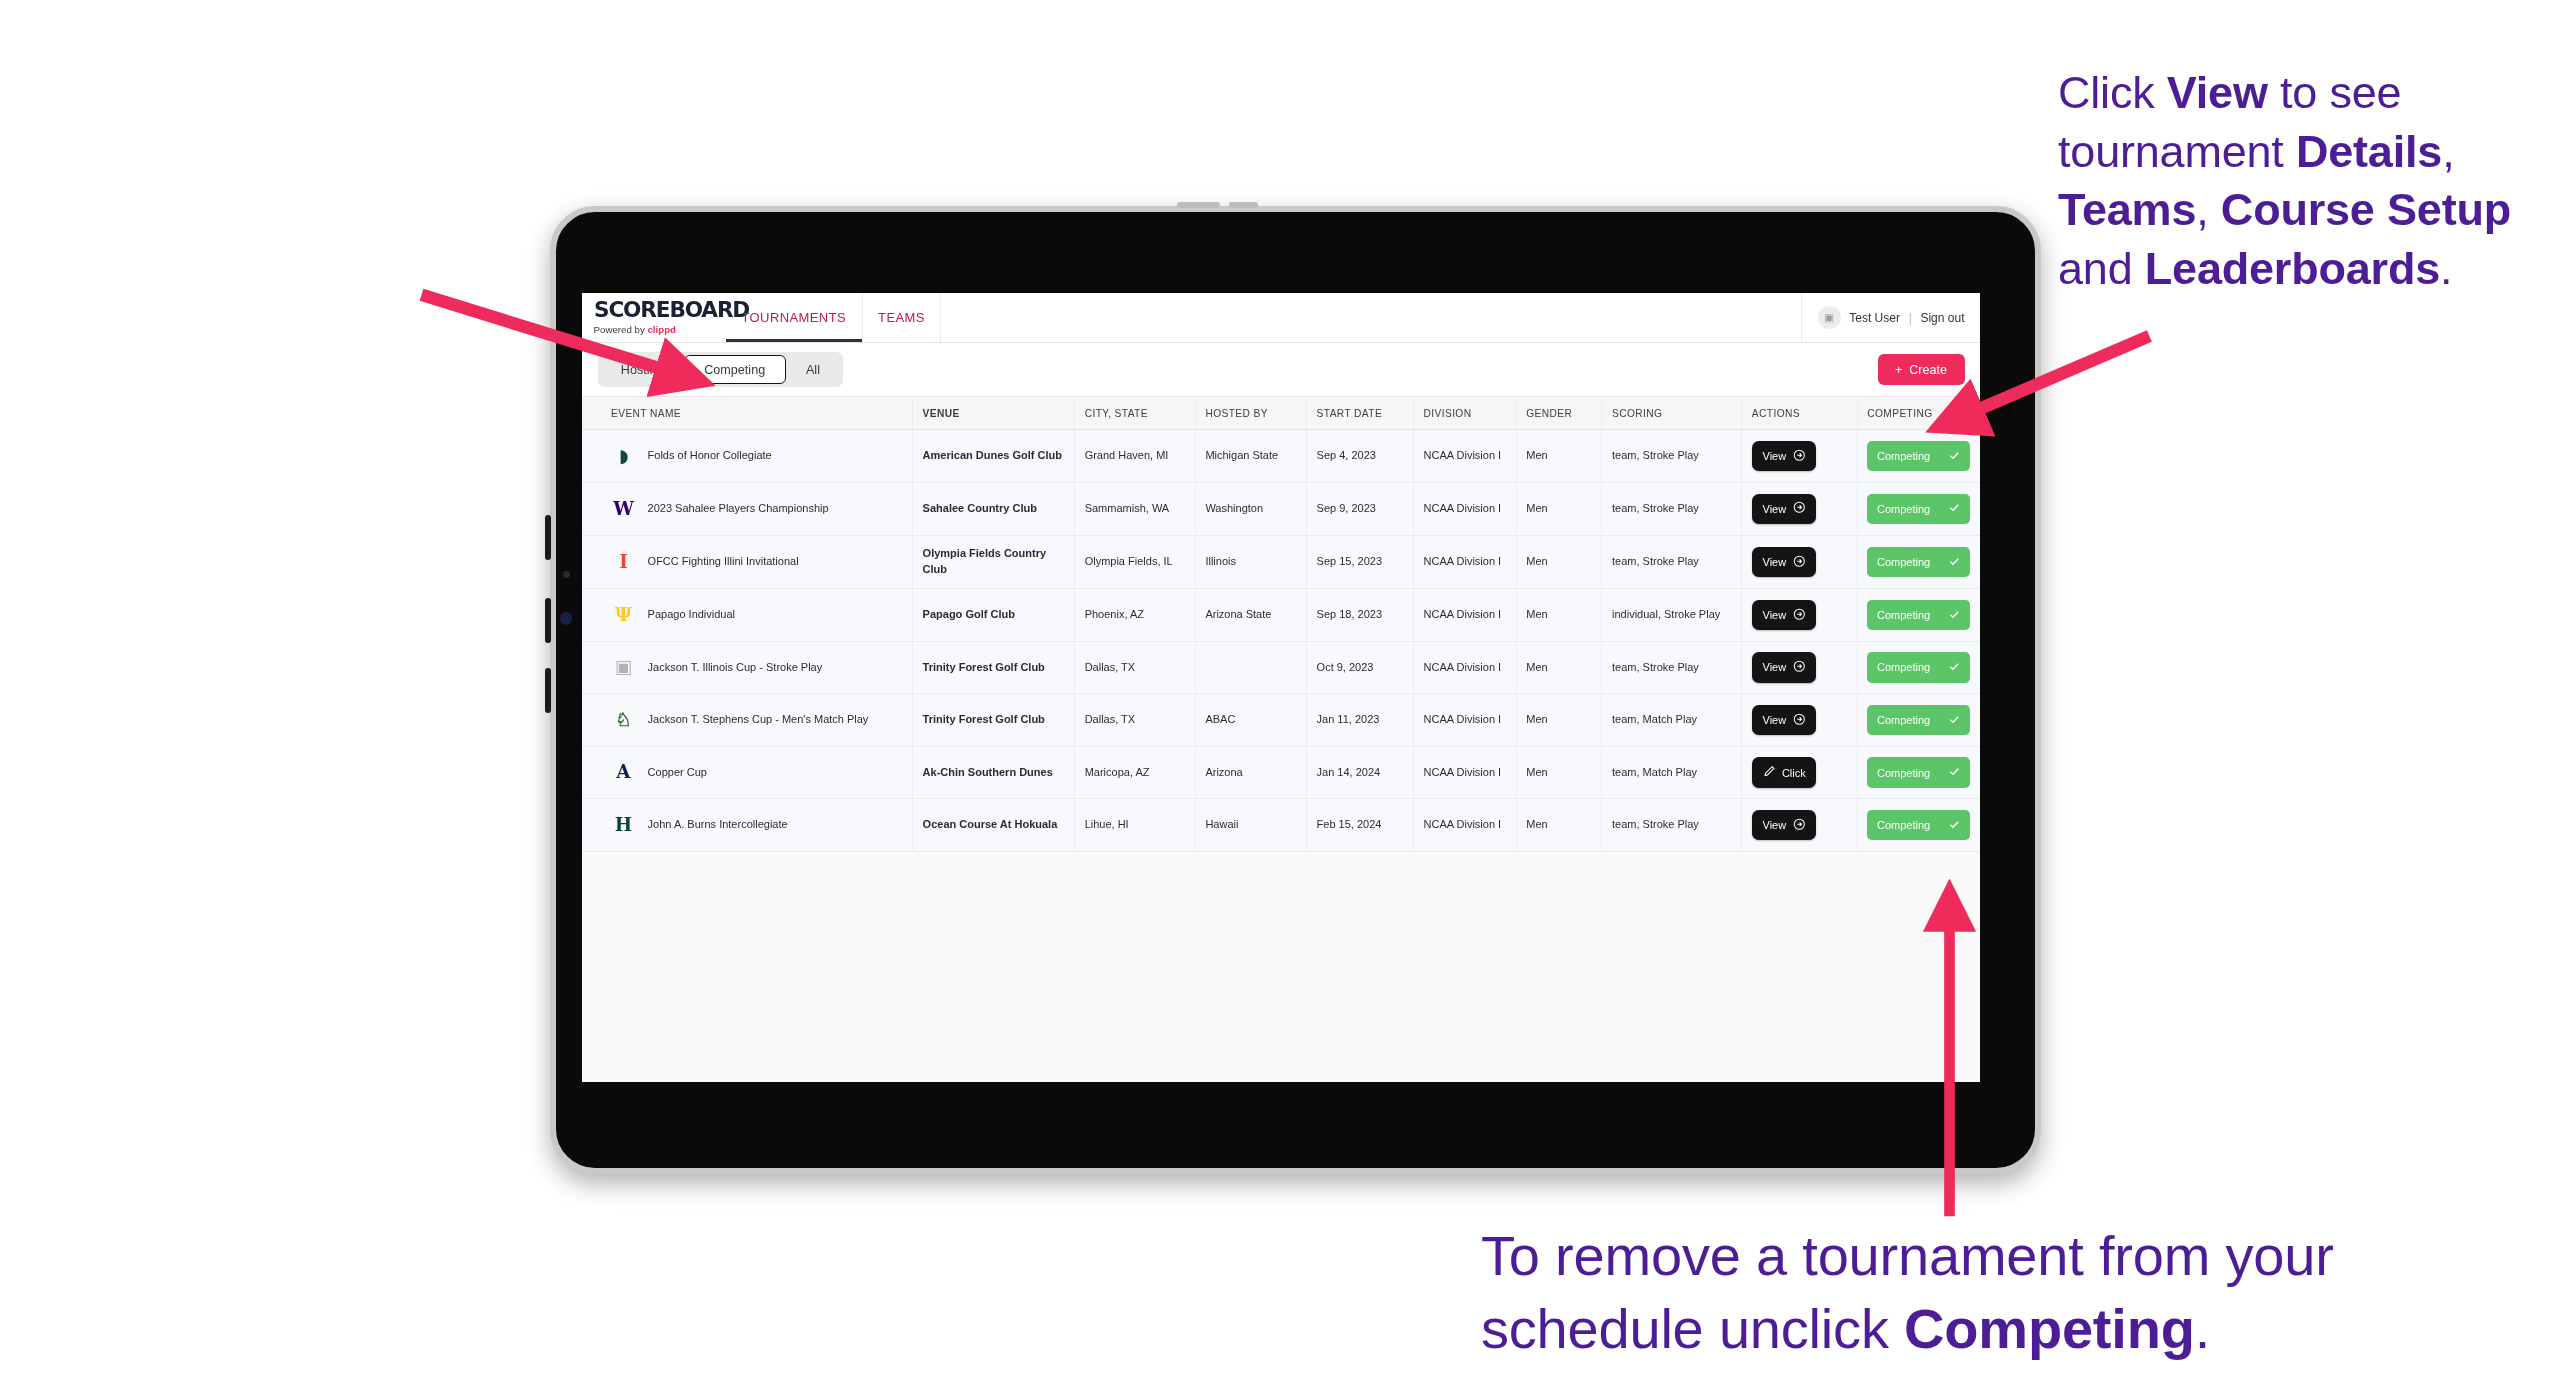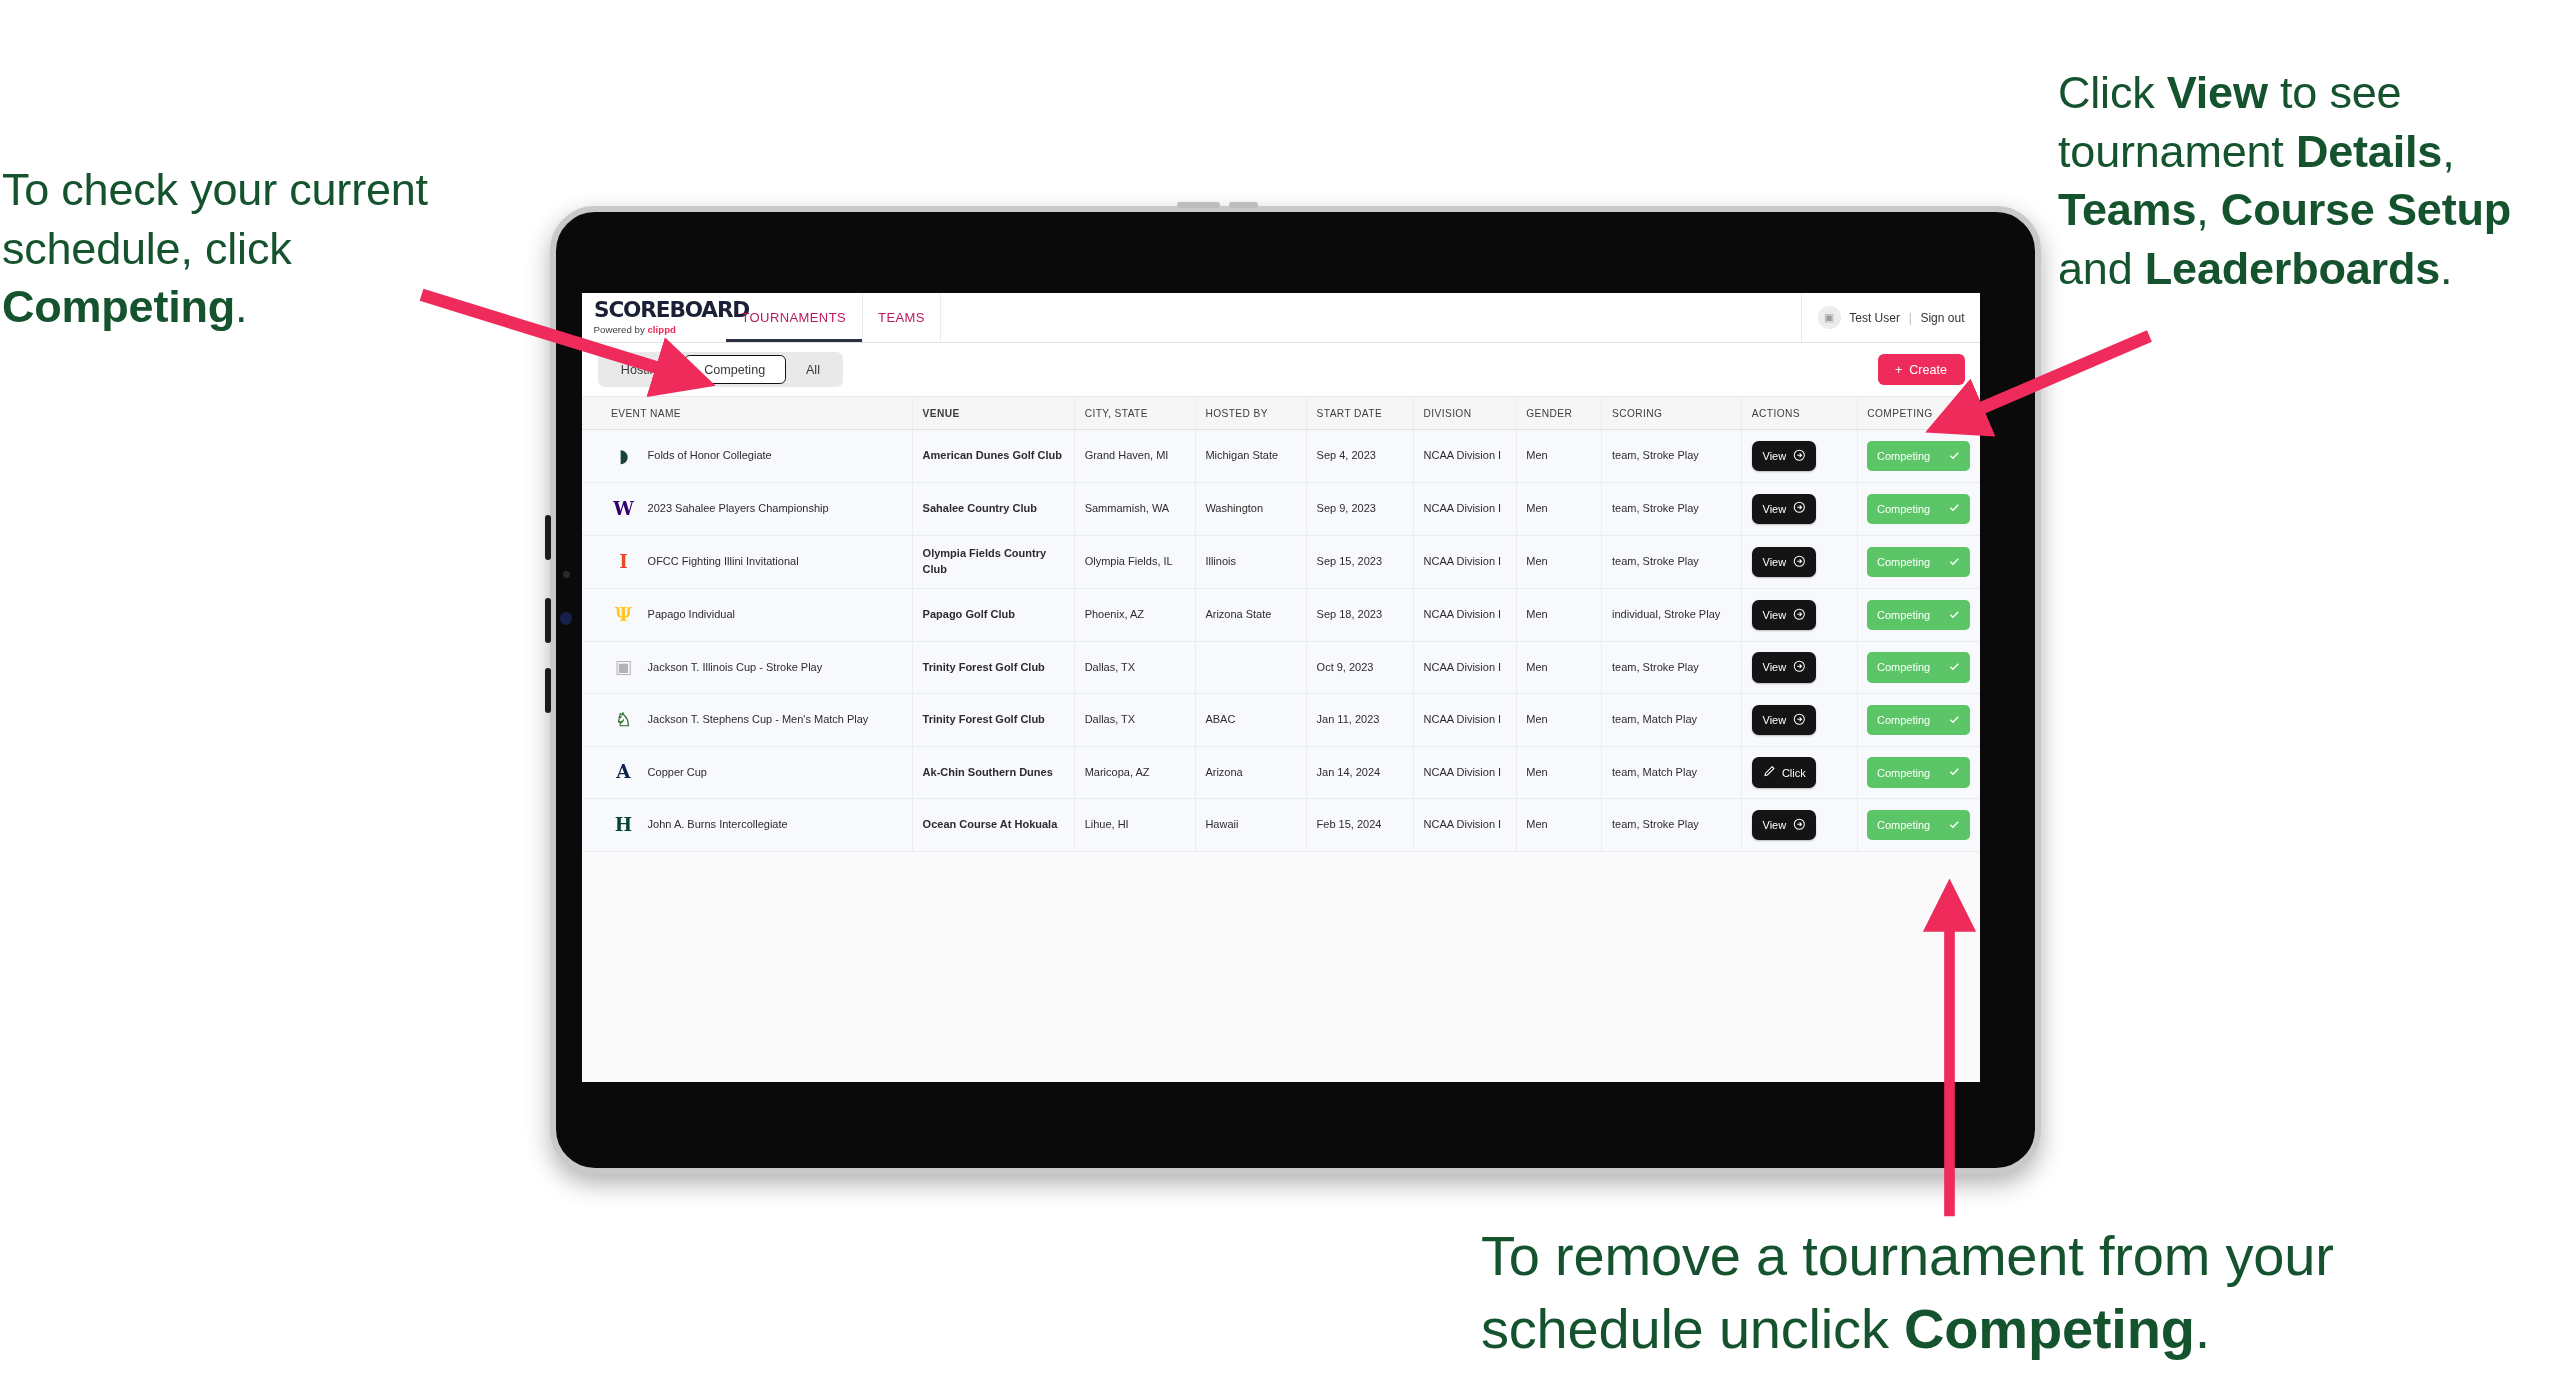--- a/index.html
+++ b/index.html
@@ -5,21 +5,21 @@
   * { box-sizing: border-box; margin: 0; padding: 0; }
   html, body {
     width: 2576px; height: 1386px;
     background: #ffffff;
     font-family: "Liberation Sans", sans-serif;
     overflow: hidden;
   }
   #stage { position: relative; width: 2576px; height: 1386px; background:#fff; }
 
   
-  .annot { position: absolute; color: #14532d; line-height: 1.30; letter-spacing: -0.2px; }
+  .annot { position: absolute; color: #4c1d95; line-height: 1.30; letter-spacing: -0.2px; }
   .annot b { font-weight: 700; }
   #annot-left  { left: 1.9px;  top: 161px; font-size: 45px; width: 456px; }
   #annot-right { left: 2058px; top: 64px; font-size: 45px; width: 518px; }
   #annot-bottom{ left: 1481px; top: 1220px; font-size: 56px; width: 970px; }
 
   
   .arrow { position: absolute; }
   .arrow svg { display:block; overflow: visible; }
 
   
@@ -135,21 +135,20 @@
     cursor:default;
   }
   .ico-circ { width:12.6px; height:12.6px; }
   #emptyfill { background:#fafafa; height:165px; }
 </style>
 </head>
 <body>
 
 <div id="stage">
 
-  <div class="annot" id="annot-left"><span>To check your current schedule, click </span><b>Competing</b><span>.</span></div>
 
   <div class="annot" id="annot-right"><span>Click </span><b>View</b><span> to see tournament </span><b>Details</b><span>, </span><b>Teams</b><span>, </span><b>Course Setup</b><span> and </span><b>Leaderboards</b><span>.</span></div>
 
   <div class="annot" id="annot-bottom"><span>To remove a tournament from your schedule unclick </span><b>Competing</b><span>.</span></div>
 
   <div id="tablet">
     <div class="topnotch" style="left:621px; width:43px;"></div>
     <div class="topnotch" style="left:673px; width:29px;"></div>
     <div class="sbtn" style="top:303px; height:45px;"></div>
     <div class="sbtn" style="top:386px; height:45px;"></div>

